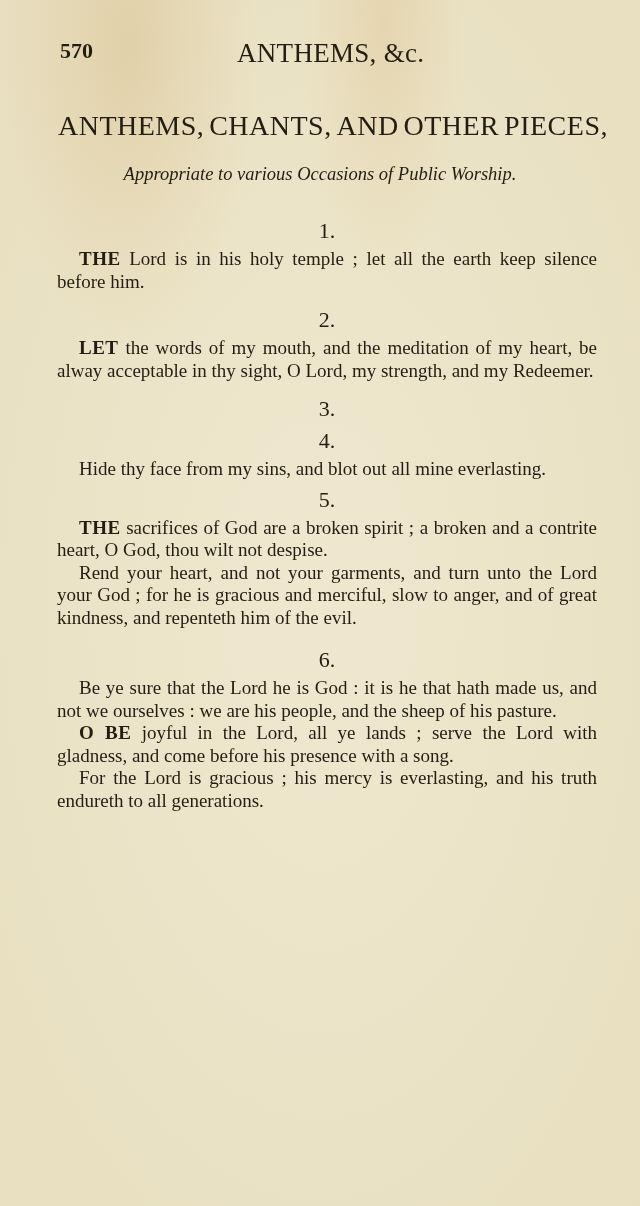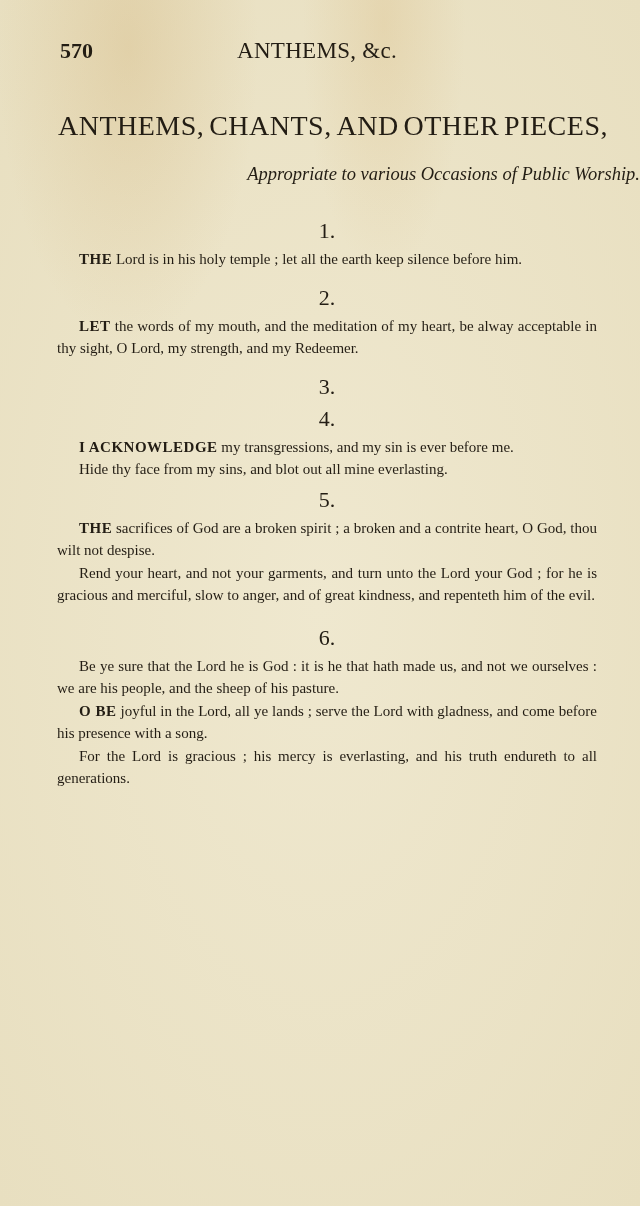--- a/index.html
+++ b/index.html
@@ -37,56 +37,56 @@
       position: absolute;
       left: 0;
       top: 0;
       font-size: 22px;
       font-weight: bold;
     }
     .running-title {
       position: absolute;
       left: 177px;
       top: 0;
-      font-size: 23px;
+      font-size: 27px;
       letter-spacing: 0.3px;
     }
     .section-title {
       position: absolute;
       top: 110px;
       left: 58px;
       width: 550px;
       font-size: 28px;
       display: flex;
       justify-content: space-between;
       letter-spacing: 0.5px;
     }
     .section-subtitle {
       position: absolute;
       top: 164px;
       left: 0;
       width: 640px;
-      text-align: right;
+      text-align: center;
       font-style: italic;
       font-size: 18.5px;
     }
     .content {
       position: absolute;
       left: 57px;
       top: 218px;
       width: 540px;
     }
     .piece-number {
       text-align: center;
       font-size: 22px;
       line-height: 26px;
       margin-bottom: 4px;
     }
     .para {
-      font-size: 15px;
+      font-size: 19px;
       line-height: 22.5px;
       text-align: justify;
       text-align-last: left;
       text-indent: 22px;
       margin: 0;
       hyphens: none;
     }
     .lead {
       font-weight: bold;
       letter-spacing: 0.5px;
@@ -129,21 +129,20 @@
       <div class="piece-number">2.</div>
       <p class="para"><span class="lead">LET</span><span> the words of my mouth, and the meditation of my heart, be alway acceptable in thy sight, O Lord, my strength, and my Redeemer.</span></p>
     </div>
 
     <div class="piece p3">
       <div class="piece-number">3.</div>
     </div>
 
     <div class="piece p4">
       <div class="piece-number">4.</div>
-      <p class="para"><span class="lead">I ACKNOWLEDGE</span><span> my transgressions, and my sin is ever before me.</span></p>
       <p class="para"><span>Hide thy face from my sins, and blot out all mine everlasting.</span></p>
     </div>
 
     <div class="piece p5">
       <div class="piece-number">5.</div>
       <p class="para"><span class="lead">THE</span><span> sacrifices of God are a broken spirit ; a broken and a contrite heart, O God, thou wilt not despise.</span></p>
       <p class="para"><span>Rend your heart, and not your garments, and turn unto the Lord your God ; for he is gracious and merciful, slow to anger, and of great kindness, and repenteth him of the evil.</span></p>
     </div>
 
     <div class="piece p6">

